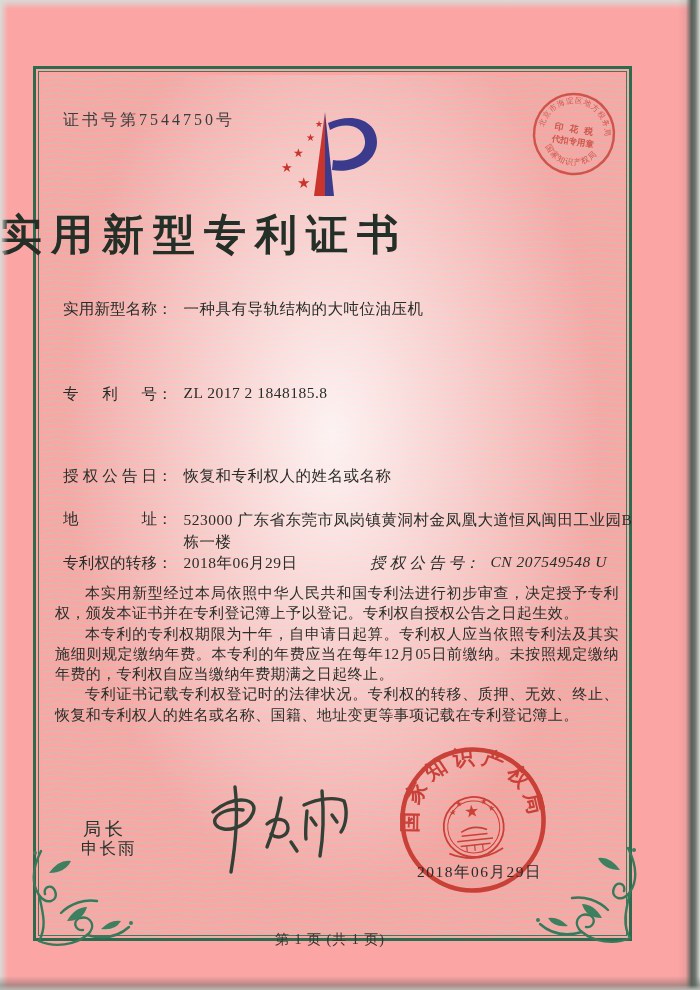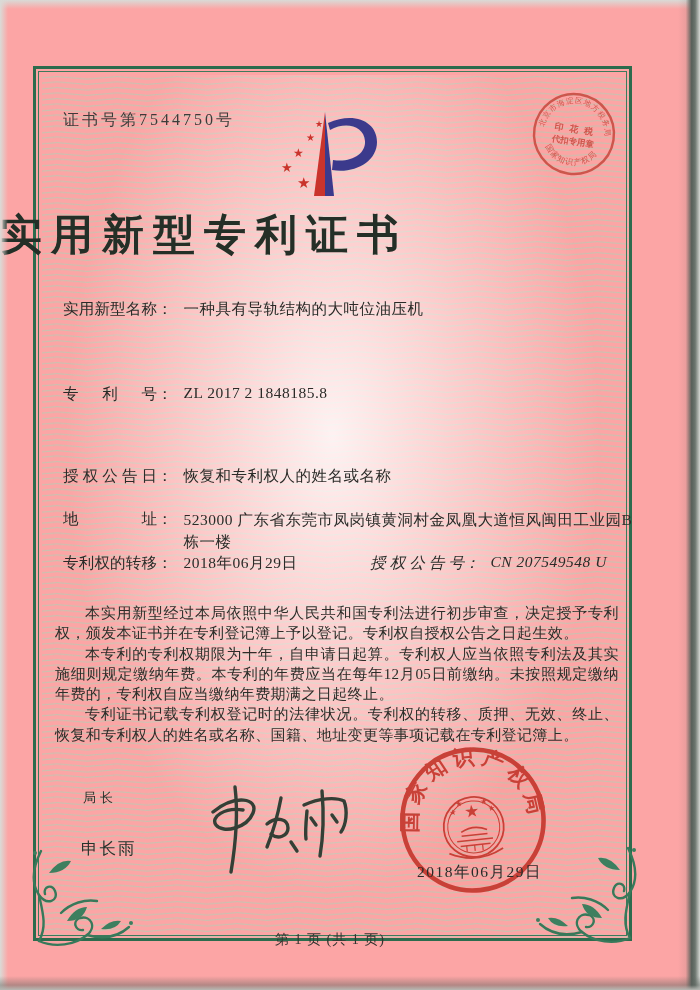--- a/index.html
+++ b/index.html
@@ -26,23 +26,23 @@
   .cert-no{position:absolute;left:63px;top:110px;font-size:16px;letter-spacing:3px;color:#3c3c3a;}
   .logo{position:absolute;left:281px;top:110px;}
   .title{position:absolute;left:0;top:207px;width:700px;text-align:left;
     font-size:42px;font-weight:bold;letter-spacing:9px;color:#242f27;}
   .frow{position:absolute;left:63px;font-size:15.5px;color:#2b2b28;white-space:nowrap;}
   .flabel{display:inline-block;width:94px;text-align:justify;text-align-last:justify;vertical-align:top;}
   .fcolon{display:inline-block;vertical-align:top;}
   .fvalue{display:inline-block;margin-left:11px;vertical-align:top;letter-spacing:0.5px;}
   .fvalue.wrap{white-space:normal;width:452px;line-height:21.5px;}
   .pair2{position:absolute;left:307px;top:0;font-style:italic;}
-  .paras{position:absolute;left:55px;top:583px;width:564px;font-size:15px;color:#2d2d29;margin-top:20px;}
+  .paras{position:absolute;left:55px;top:583px;width:564px;font-size:15px;color:#2d2d29;}
   .paras p{margin:0;text-indent:2em;text-align:justify;line-height:20.3px;letter-spacing:0.4px;}
-  .director-title{position:absolute;left:83px;top:789px;font-size:13px;letter-spacing:4px;color:#27322b;}
+  .director-title{position:absolute;left:83px;top:817px;font-size:18px;letter-spacing:4px;color:#27322b;}
   .director-name{position:absolute;left:81px;top:838px;font-size:16.5px;letter-spacing:2px;color:#27322b;text-align:center;}
   .signature{position:absolute;left:185px;top:780px;}
   .big-seal{position:absolute;left:398px;top:745px;transform:rotate(-6deg);opacity:0.92;}
   .seal-date{position:absolute;left:417px;top:862px;font-size:15.5px;letter-spacing:1.5px;color:#2a2a28;z-index:5;}
   .footer{position:absolute;left:240px;top:910px;width:180px;text-align:center;
     font-size:14px;letter-spacing:1px;color:#33332f;margin-top:21px;}
   .tax-stamp{position:absolute;left:527px;top:87px;transform:rotate(9deg);opacity:0.88;}
   .flourish{position:absolute;}
   .fl-bl{left:27px;top:817px;}
   .fl-br{left:530px;top:814px;transform:scaleX(-1);}

